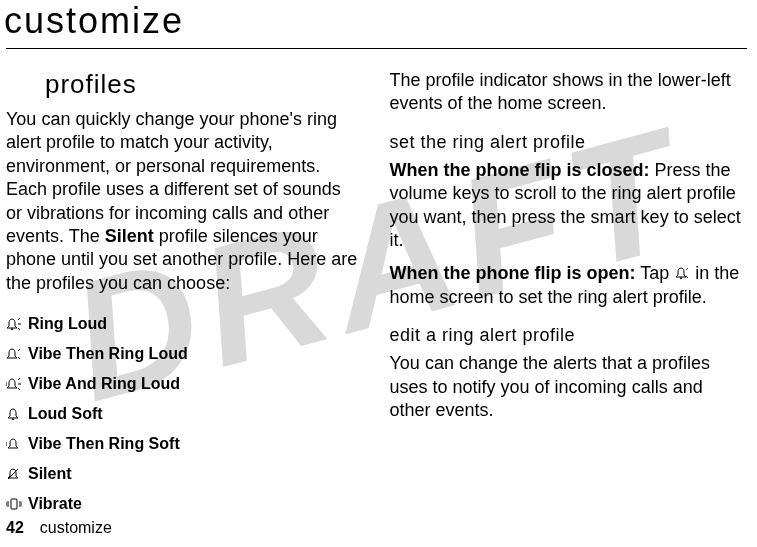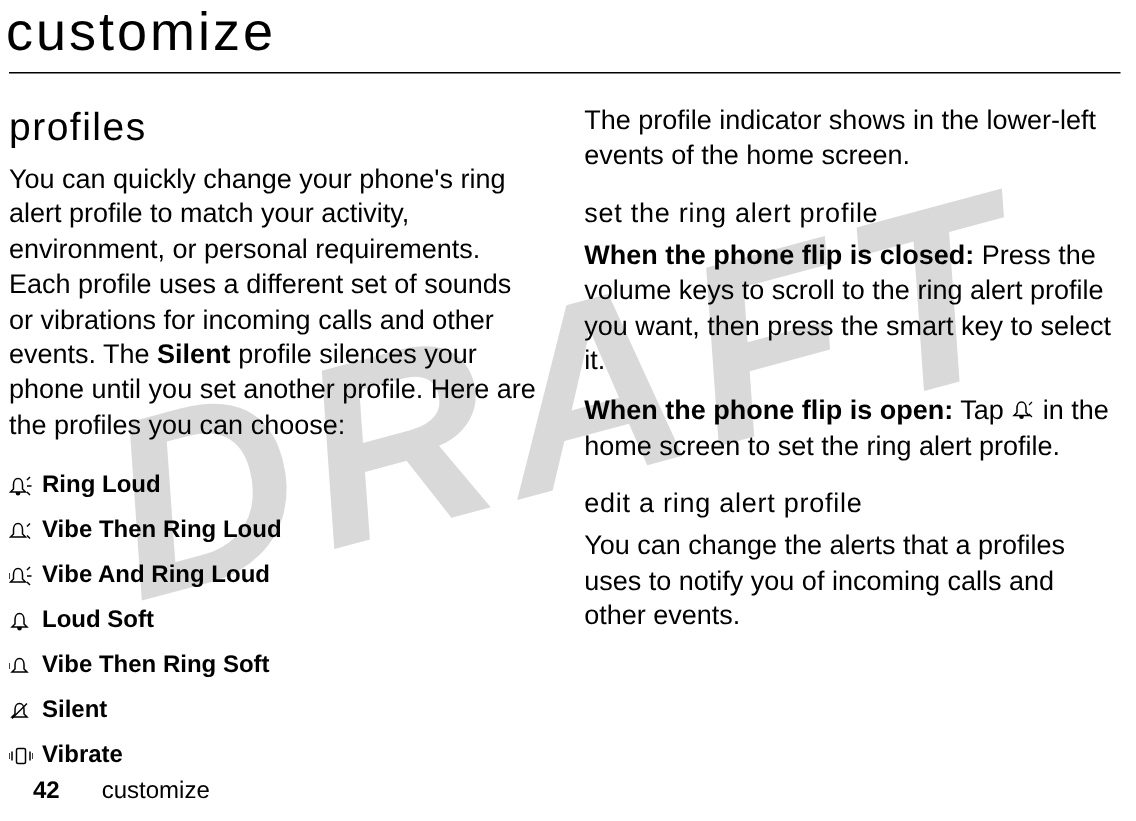--- a/index.html
+++ b/index.html
@@ -49,20 +49,21 @@
   }
   .col {
     flex: 1 1 0;
     min-width: 0;
   }
   .h2 {
     font-size: 26px;
     font-weight: 400;
     letter-spacing: 1px;
     margin-bottom: 8px;
+    margin-left: 39px;
   }
   .h3 {
     font-size: 18px;
     font-weight: 400;
     letter-spacing: 0.5px;
     margin: 16px 0 6px 0;
   }
   .body {
     font-size: 18px;
     line-height: 1.3;
@@ -93,24 +94,24 @@
   .icon svg { width: 100%; height: 100%; display: block; }
   .inline-icon {
     display: inline-block;
     width: 16px;
     height: 14px;
     vertical-align: -1px;
   }
   .footer {
     position: absolute;
     bottom: 10px;
-    left: 22px;
+    left: 6px;
     display: flex;
     align-items: flex-end;
-    gap: 28px;
+    gap: 16px;
     z-index: 1;
   }
   .pagenum { font-size: 16px; font-weight: 700; }
   .footlabel { font-size: 16px; font-weight: 400; }
 </style>
 </head>
 <body>
 
 <div class="watermark">DRAFT</div>
 

